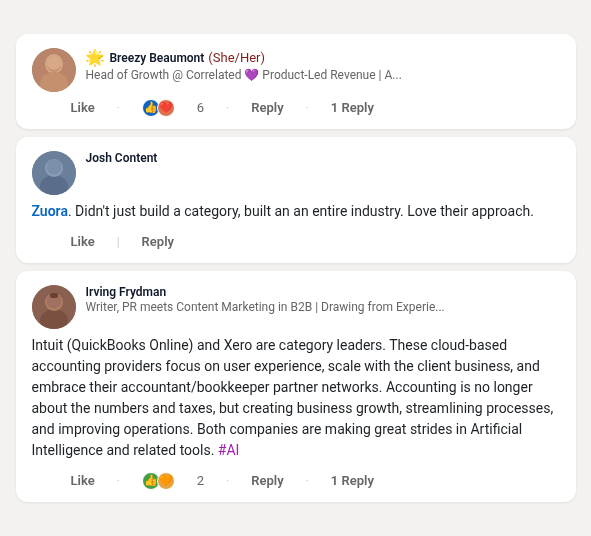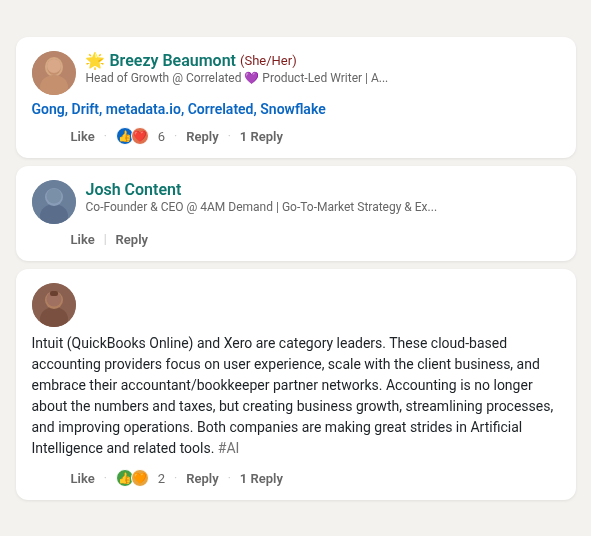--- a/index.html
+++ b/index.html
@@ -56,22 +56,22 @@
       flex: 1;
     }
     .user-name-line {
       display: flex;
       align-items: center;
       gap: 4px;
       flex-wrap: wrap;
     }
     .user-name {
       font-weight: 600;
-      font-size: 16px;
-      color: #0f766e;
+      font-size: 12px;
+      color: #0f172a;
     }
     .user-pronoun {
       font-size: 13px;
       color: #7f1d1d;
     }
     .user-title {
       font-size: 12px;
       color: #666;
       margin-top: 1px;
       white-space: nowrap;
@@ -93,26 +93,26 @@
       font-size: 14px;
       color: #1d2226;
       line-height: 1.5;
       margin-bottom: 10px;
     }
     .comment-text .blue-link {
       color: #0a66c2;
       font-weight: 600;
     }
     .comment-text .hashtag {
-      color: #737373;
+      color: #a21caf;
     }
     .actions {
       display: flex;
       align-items: center;
-      gap: 9px;
+      gap: 22px;
       font-size: 13px;
       color: #666;
       padding-left: 39px;
     }
     .action-btn {
       color: #666;
       font-weight: 600;
       cursor: pointer;
       padding: 2px 0;
     }
@@ -172,29 +172,22 @@
           <ellipse cx="22" cy="36" rx="14" ry="12" fill="#c4906e"></ellipse>
           <circle cx="22" cy="15" r="7" fill="#d8a888"></circle>
         </svg>
       </div>
       <div class="user-info">
         <div class="user-name-line">
           <span class="star-icon">🌟</span>
           <span class="user-name">Breezy Beaumont</span>
           <span class="user-pronoun">(She/Her)</span>
         </div>
-        <div class="user-title">Head of Growth @ Correlated 💜 Product-Led Writer | A...</div>
-      </div>
-    </div>
-    <div class="comment-links">
-      <a href="#">Gong</a>,
-      <a href="#">Drift</a>,
-      <a href="#">metadata.io</a>,
-      <a href="#">Correlated</a>,
-      <a href="#">Snowflake</a>
+        <div class="user-title">Head of Growth @ Correlated 💜 Product-Led Revenue | A...</div>
+      </div>
     </div>
     <div class="actions">
       <span class="action-btn">Like</span>
       <span class="divider">·</span>
       <div class="reaction-icons">
         <span class="emoji-badge emoji-thumb">👍</span>
         <span class="emoji-badge emoji-heart">❤️</span>
       </div>
       <span class="reaction-count">6</span>
       <span class="divider">·</span>
@@ -211,41 +204,49 @@
           <rect width="44" height="44" fill="#6a7f9a" rx="22"></rect>
           <ellipse cx="22" cy="36" rx="14" ry="12" fill="#5a6e8c"></ellipse>
           <circle cx="22" cy="17" r="9" fill="#8a9db8"></circle>
           <circle cx="22" cy="16" r="7.5" fill="#7a8fa8"></circle>
         </svg>
       </div>
       <div class="user-info">
         <div class="user-name-line">
           <span class="user-name">Josh Content</span>
         </div>
-        <div class="user-title">Co-Founder &amp; CEO @ 4AM Demand | Go-To-Market Strategy &amp; Ex...</div>
-      </div>
+      </div>
+    </div>
+    <div class="comment-text">
+      <span class="blue-link">Zuora</span><span>. Didn't just build a category, built an an entire industry. Love their approach.</span>
     </div>
     <div class="actions">
       <span class="action-btn">Like</span>
       <span class="divider">|</span>
       <span class="action-btn">Reply</span>
     </div>
   </div>
 
   <div class="comment-card">
     <div class="comment-header">
       <div class="avatar avatar-irving">
         <svg width="44" height="44" viewBox="0 0 44 44" xmlns="http://www.w3.org/2000/svg">
           <rect width="44" height="44" fill="#8a6050" rx="22"></rect>
           <ellipse cx="22" cy="36" rx="14" ry="12" fill="#7a5040"></ellipse>
           <circle cx="22" cy="17" r="9" fill="#b08060"></circle>
           <circle cx="22" cy="16" r="7.5" fill="#a07060"></circle>
           <rect x="18" y="8" width="8" height="5" rx="2" fill="#6a4030"></rect>
         </svg>
       </div>
+      <div class="user-info">
+        <div class="user-name-line">
+          <span class="user-name">Irving Frydman</span>
+        </div>
+        <div class="user-title">Writer, PR meets Content Marketing in B2B | Drawing from Experie...</div>
+      </div>
     </div>
     <div class="comment-text">
       <span>Intuit (QuickBooks Online) and Xero are category leaders. These cloud-based accounting providers focus on user experience, scale with the client business, and embrace their accountant/bookkeeper partner networks. Accounting is no longer about the numbers and taxes, but creating business growth, streamlining processes, and improving operations. Both companies are making great strides in Artificial Intelligence and related tools.</span>
       <span class="hashtag">#AI</span>
     </div>
     <div class="actions">
       <span class="action-btn">Like</span>
       <span class="divider">·</span>
       <div class="reaction-icons">
         <span class="emoji-badge emoji-green">👍</span>

